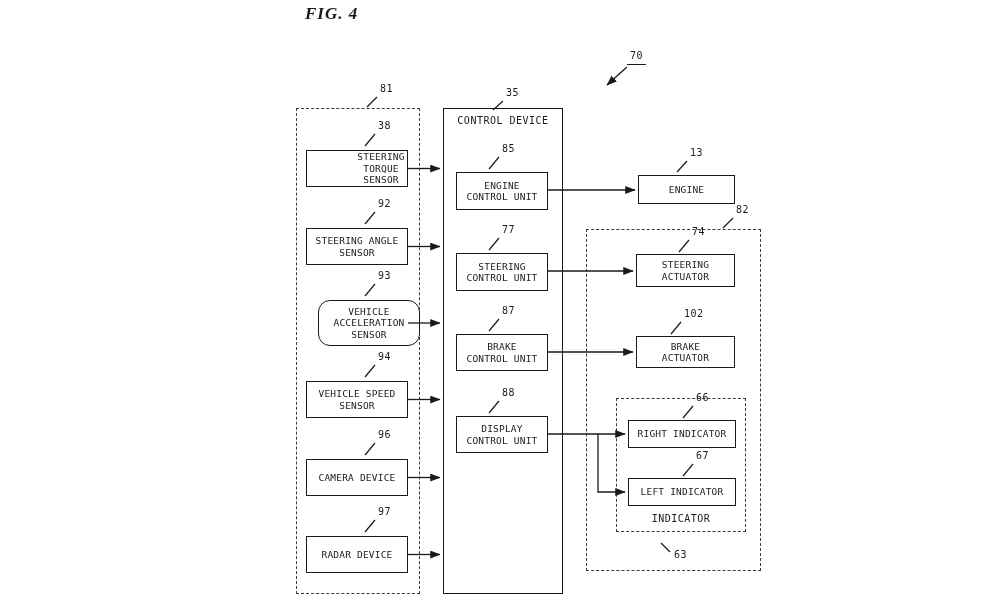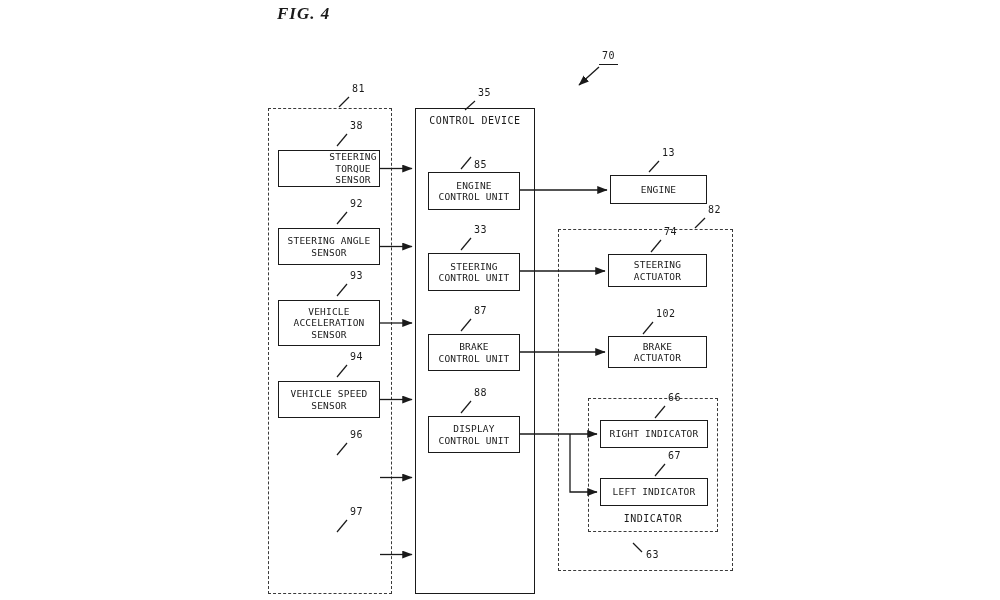--- a/index.html
+++ b/index.html
@@ -3,20 +3,21 @@
 <meta charset="utf-8">
 <style>
   html,body{margin:0;padding:0;background:#ffffff;}
   .page{
     position:relative;
     width:912px;height:600px;
     background:#ffffff;
     font-family:"DejaVu Sans Mono","Liberation Mono",monospace;
     color:#1a1a1a;
     overflow:hidden;
+    margin-left:28px;
   }
   .fig-title{
     position:absolute;left:277px;top:4px;
     font-family:"Liberation Serif","DejaVu Serif",serif;
     font-style:italic;font-weight:bold;font-size:17px;
     letter-spacing:1px;
   }
   .ref{
     position:absolute;
     font-size:10px;
@@ -76,25 +77,27 @@
   <div class="gbox dashed" style="left:558px;top:229px;width:175px;height:342px;"></div>
 
   <div class="gbox dashed" style="left:588px;top:398px;width:130px;height:134px;">
     <div class="gtitle bottom">INDICATOR</div>
   </div>
 
   <div class="block" style="left:278px;top:150px;width:102px;height:37px;padding-left:48px;">STEERING TORQUE
 SENSOR</div>
   <div class="block" style="left:278px;top:228px;width:102px;height:37px;">STEERING ANGLE
 SENSOR</div>
-  <div class="block" style="left:278px;top:300px;width:102px;height:46px;">VEHICLE
+  <div class="block" style="left:290px;top:300px;width:102px;height:46px;border-radius:12px;">VEHICLE
 ACCELERATION
 SENSOR</div>
   <div class="block" style="left:278px;top:381px;width:102px;height:37px;">VEHICLE SPEED
 SENSOR</div>
+  <div class="block" style="left:278px;top:459px;width:102px;height:37px;">CAMERA DEVICE</div>
+  <div class="block" style="left:278px;top:536px;width:102px;height:37px;">RADAR DEVICE</div>
 
   <div class="block" style="left:428px;top:172px;width:92px;height:38px;">ENGINE
 CONTROL UNIT</div>
   <div class="block" style="left:428px;top:253px;width:92px;height:38px;">STEERING
 CONTROL UNIT</div>
   <div class="block" style="left:428px;top:334px;width:92px;height:37px;">BRAKE
 CONTROL UNIT</div>
   <div class="block" style="left:428px;top:416px;width:92px;height:37px;">DISPLAY
 CONTROL UNIT</div>
 
@@ -111,22 +114,22 @@
   <div class="ref" style="left:708px;top:203px;">82</div>
   <div class="ref" style="left:646px;top:548px;">63</div>
 
   <div class="ref" style="left:350px;top:119px;">38</div>
   <div class="ref" style="left:350px;top:197px;">92</div>
   <div class="ref" style="left:350px;top:269px;">93</div>
   <div class="ref" style="left:350px;top:350px;">94</div>
   <div class="ref" style="left:350px;top:428px;">96</div>
   <div class="ref" style="left:350px;top:505px;">97</div>
 
-  <div class="ref" style="left:474px;top:158px;">85</div>
-  <div class="ref" style="left:474px;top:223px;">33</div>
+  <div class="ref" style="left:474px;top:142px;">85</div>
+  <div class="ref" style="left:474px;top:223px;">77</div>
   <div class="ref" style="left:474px;top:304px;">87</div>
   <div class="ref" style="left:474px;top:386px;">88</div>
 
   <div class="ref" style="left:662px;top:146px;">13</div>
   <div class="ref" style="left:664px;top:225px;">74</div>
   <div class="ref" style="left:656px;top:307px;">102</div>
   <div class="ref" style="left:668px;top:391px;">66</div>
   <div class="ref" style="left:668px;top:449px;">67</div>
 
   <svg class="overlay" width="1000" height="600" viewBox="0 0 1000 600">

